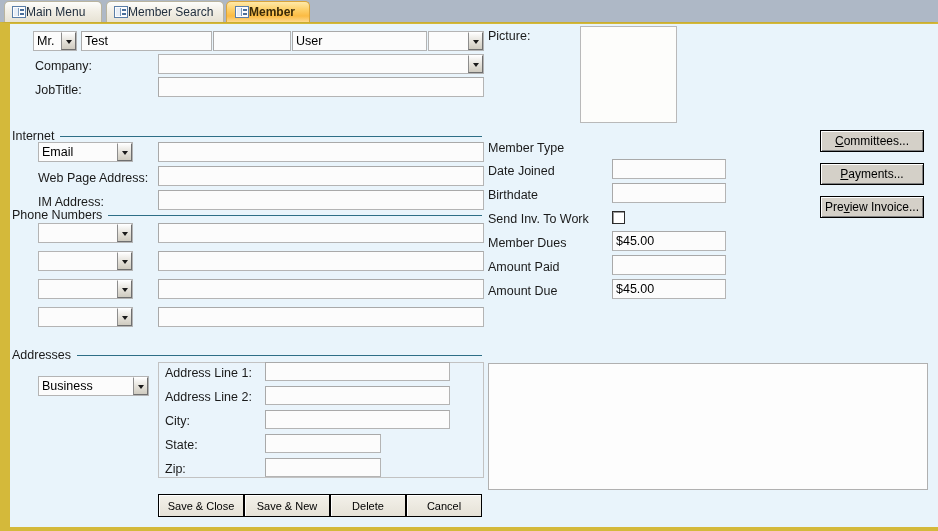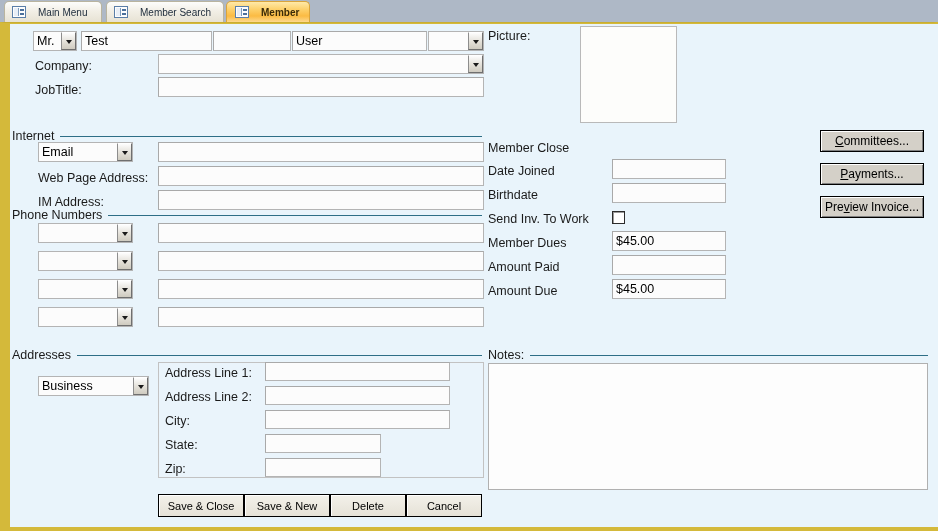--- a/index.html
+++ b/index.html
@@ -13,25 +13,25 @@
   }
   #app{position:relative;width:938px;height:531px;}
 
   
   .tabstrip{
     position:absolute;left:0;top:0;width:938px;height:22px;
     background:#aeb8c6;
   }
   .tab{
     position:absolute;top:1px;height:21px;
-    display:flex;align-items:center;gap:12px;
+    display:flex;align-items:center;gap:0;
     padding:0 12px 0 7px;
     border-top-left-radius:5px;border-top-right-radius:5px;
     box-sizing:border-box;
-    font-size:10px;color:#22303f;
+    font-size:12px;color:#22303f;
     cursor:default;white-space:nowrap;
   }
   .tab.inactive{
     background:linear-gradient(to bottom,#fdfdfc 0%,#f2efe6 45%,#e7e2d4 100%);
     border:1px solid #b9b49f;border-bottom:none;
   }
   .tab.active{
     background:linear-gradient(to bottom,#ffe9a8 0%,#fdd06a 38%,#fbbb43 70%,#fdd98e 100%);
     border:1px solid #d9a43c;border-bottom:none;
     font-weight:bold;color:#3a2a07;
@@ -209,21 +209,21 @@
         <span class="arw"></span>
       </div>
       <div class="tb" style="left:148px;top:118px;width:326px;height:20px;"></div>
 
       <div class="lbl" style="left:28px;top:148px;">Web Page Address:</div>
       <div class="tb" style="left:148px;top:142px;width:326px;height:20px;"></div>
 
       <div class="lbl" style="left:28px;top:172px;">IM Address:</div>
       <div class="tb" style="left:148px;top:166px;width:326px;height:20px;"></div>
 
-      <div class="lbl" style="left:478px;top:118px;">Member Close</div>
+      <div class="lbl" style="left:478px;top:118px;">Member Type</div>
 
       <div class="lbl" style="left:478px;top:141px;">Date Joined</div>
       <div class="tb" style="left:602px;top:135px;width:114px;height:20px;"></div>
 
       <div class="lbl" style="left:478px;top:165px;">Birthdate</div>
       <div class="tb" style="left:602px;top:159px;width:114px;height:20px;"></div>
 
       <div class="lbl" style="left:478px;top:189px;">Send Inv. To Work</div>
       <div class="chk" style="left:602px;top:187px;"></div>
 
@@ -295,24 +295,20 @@
 
       <div class="lbl" style="left:155px;top:391px;">City:</div>
       <div class="tb" style="left:255px;top:386px;width:185px;height:19px;"></div>
 
       <div class="lbl" style="left:155px;top:415px;">State:</div>
       <div class="tb" style="left:255px;top:410px;width:116px;height:19px;"></div>
 
       <div class="lbl" style="left:155px;top:439px;">Zip:</div>
       <div class="tb" style="left:255px;top:434px;width:116px;height:19px;"></div>
 
-      <div class="sec" style="left:478px;top:324px;width:440px;">
-        <span class="st">Notes:</span>
-        <span class="ln"></span>
-      </div>
       <div class="notebox" style="left:478px;top:339px;width:440px;height:127px;"></div>
 
       <div class="btnflat" style="left:148px;top:470px;width:86px;height:23px;">
         <span>Save &amp; Close</span>
       </div>
       <div class="btnflat" style="left:234px;top:470px;width:86px;height:23px;">
         <span>Save &amp; New</span>
       </div>
       <div class="btnflat" style="left:320px;top:470px;width:76px;height:23px;">
         <span>Delete</span>

